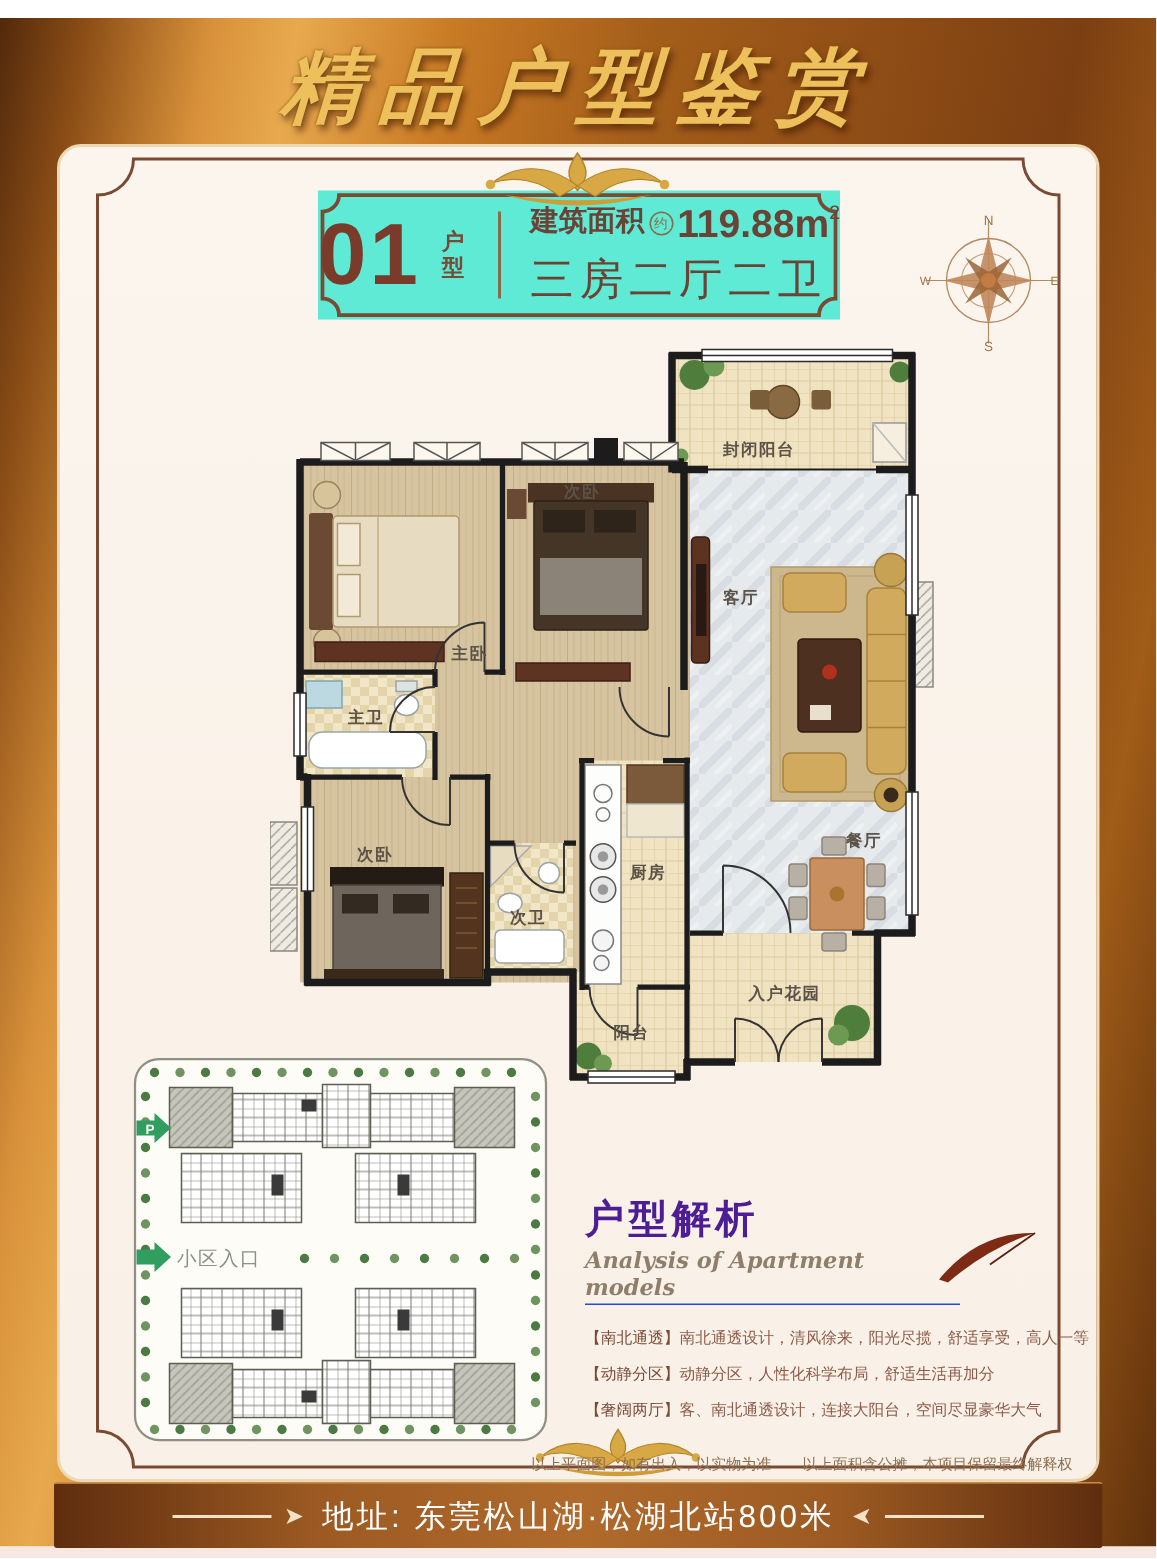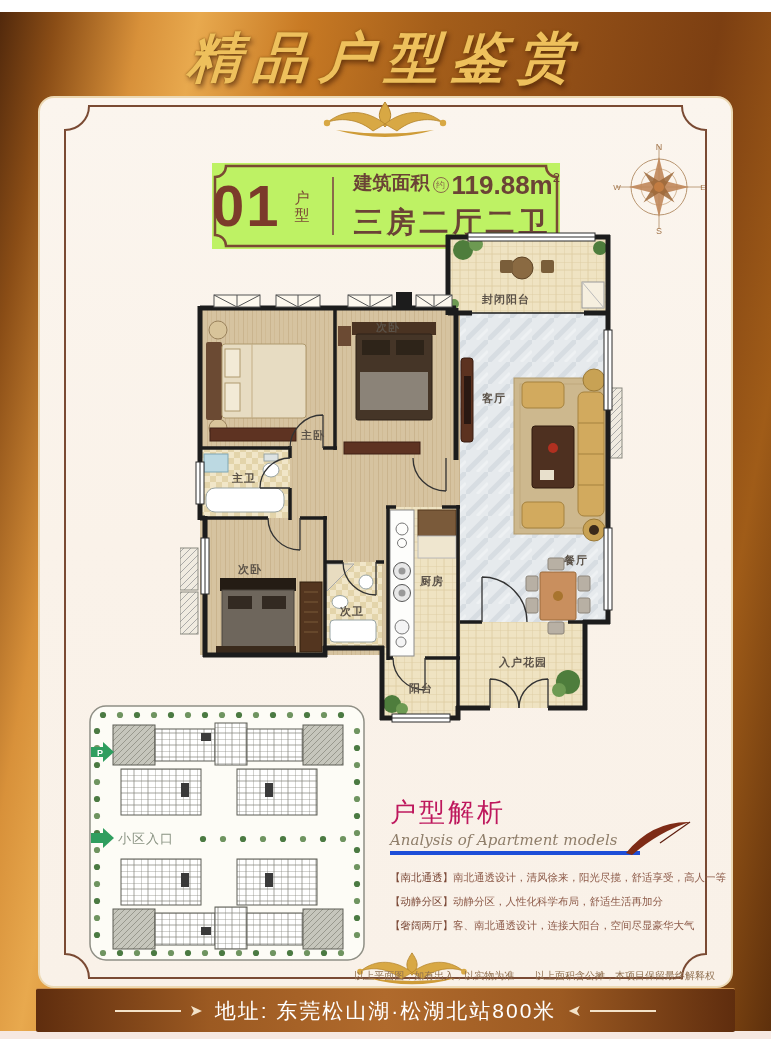--- a/index.html
+++ b/index.html
@@ -12,46 +12,46 @@
          #c87a24 32%,#a45e1a 46%,#8f4d16 62%,#7c3f12 76%,#a05c18 88%,#5e300c 100%);}
   .banner-title{position:absolute;left:0;top:22px;width:771px;text-align:center;
         font-family:"DejaVu Serif",serif;font-style:italic;font-weight:700;
         font-size:54px;letter-spacing:12px;color:#eec05c;transform:skewX(-3deg);
         text-shadow:2px 3px 5px rgba(55,18,0,.6),0 0 2px #8a5a10;}
   .panel{position:absolute;left:38px;top:96px;width:695px;height:892px;border-radius:16px;
          background:linear-gradient(180deg,#fbf5ee 0%,#faf2e9 50%,#f9f1e8 100%);
          border:2px solid #ecd9b4;box-sizing:border-box;}
   .panel-border-svg{position:absolute;left:38px;top:96px;width:695px;height:892px;pointer-events:none;}
   
-  .badge{position:absolute;left:212px;top:127px;width:348px;height:86px;background:#bef264;margin-top:36px;}
+  .badge{position:absolute;left:212px;top:127px;width:348px;height:86px;background:#5eead4;}
   .badge-border{position:absolute;left:0;top:0;width:348px;height:86px;}
   .badge-inner{position:absolute;left:0;top:0;width:348px;height:86px;display:flex;
                align-items:center;justify-content:center;gap:14px;}
   .badge-num{font-size:58px;font-weight:700;color:#7b3b2b;line-height:1;letter-spacing:2px;}
-  .badge-type{width:17px;font-size:15px;line-height:17px;word-break:break-all;color:#7b4a35;font-weight:400;}
+  .badge-type{width:17px;font-size:15px;line-height:17px;word-break:break-all;color:#7b4a35;font-weight:700;}
   .badge-div{width:2px;height:58px;background:#8a6a4a;margin:0 6px;}
   .badge-right{display:flex;flex-direction:column;gap:2px;}
   .area-row{display:flex;align-items:flex-start;color:#6b4336;}
   .area-label{font-size:19px;font-weight:600;}
   .area-approx{display:inline-block;width:14px;height:14px;border:1px solid #8a6a4a;border-radius:50%;
                font-size:9px;line-height:14px;text-align:center;margin:0 3px;align-self:center;color:#8a6a4a;}
   .area-value{font-size:26px;font-weight:700;}
   .area-sup{font-size:13px;vertical-align:super;}
-  .layout-row{font-size:29px;font-weight:700;color:#6b4336;letter-spacing:4px;}
+  .layout-row{font-size:29px;font-weight:400;color:#6b4336;letter-spacing:4px;}
   .ornament{position:absolute;pointer-events:none;}
   .compass{position:absolute;left:612px;top:140px;width:95px;height:95px;}
   .floorplan{position:absolute;left:180px;top:230px;width:460px;height:540px;}
   .siteplan{position:absolute;left:85px;top:703px;width:290px;height:262px;}
   
   .analysis{position:absolute;left:390px;top:795px;width:332px;}
-  .analysis h3{margin:0;font-family:"DejaVu Serif",serif;font-size:26px;color:#be185d;
-               letter-spacing:3px;font-weight:400;}
+  .analysis h3{margin:0;font-family:"DejaVu Serif",serif;font-size:26px;color:#4c1d95;
+               letter-spacing:3px;font-weight:700;}
   .analysis .sub{font-family:"DejaVu Serif",serif;font-style:italic;font-size:15px;
                  color:#8f7e6a;margin-top:1px;position:relative;width:250px;
-                 border-bottom:4px solid #1d4ed8;padding-bottom:2px;}
+                 border-bottom:1px solid #1d4ed8;padding-bottom:2px;font-weight:bold;}
   .analysis .feather{position:absolute;left:232px;top:-14px;}
   .analysis ul{list-style:none;margin:10px 0 0 0;padding:0;}
   .analysis li{font-size:10.5px;color:#8d5b49;line-height:24px;white-space:nowrap;}
   .analysis li b{font-weight:400;color:#7c4a38;}
   .disclaimer{position:absolute;right:56px;top:969px;font-size:10px;color:#8f6f4f;white-space:nowrap;}
   .disclaimer span + span{margin-left:18px;}
   
   .address-bar{position:absolute;left:36px;top:988px;width:699px;height:43px;border-radius:2px;
         background:linear-gradient(90deg,#5f2d0e 0%,#9c5a22 25%,#b06a2c 50%,#9c5a22 75%,#5f2d0e 100%);
         border-top:1px solid #c98d4a;display:flex;align-items:center;justify-content:center;

